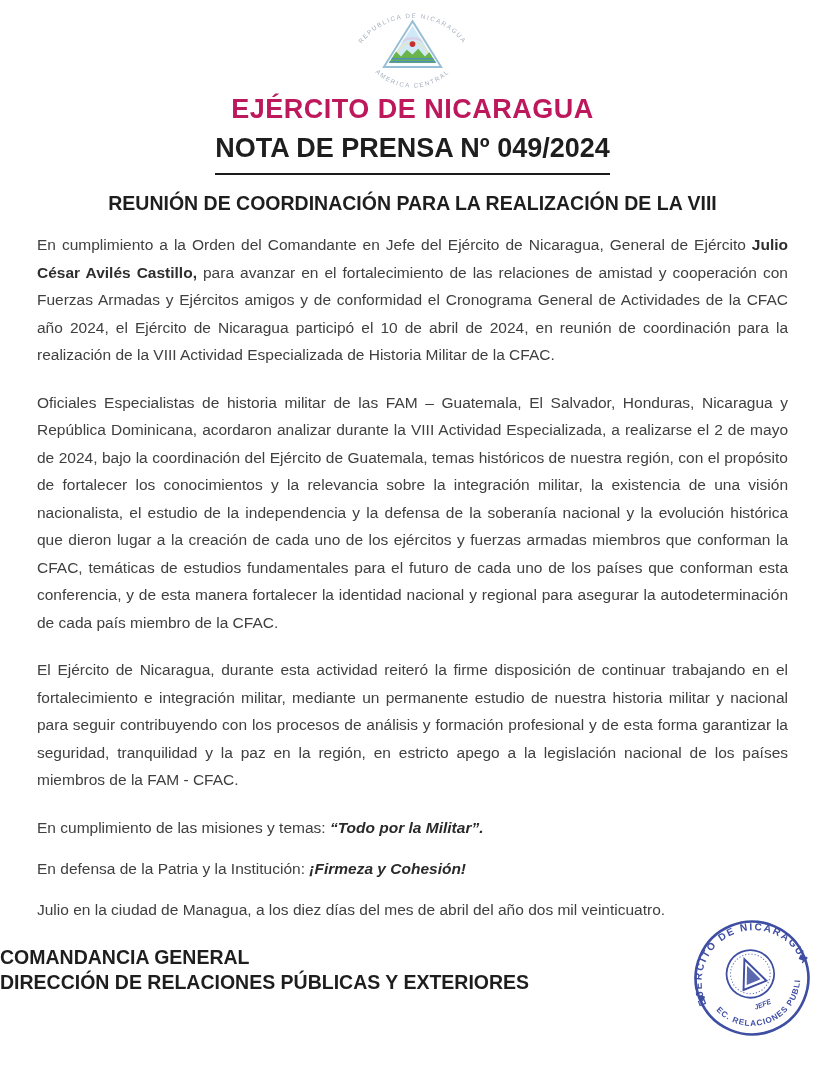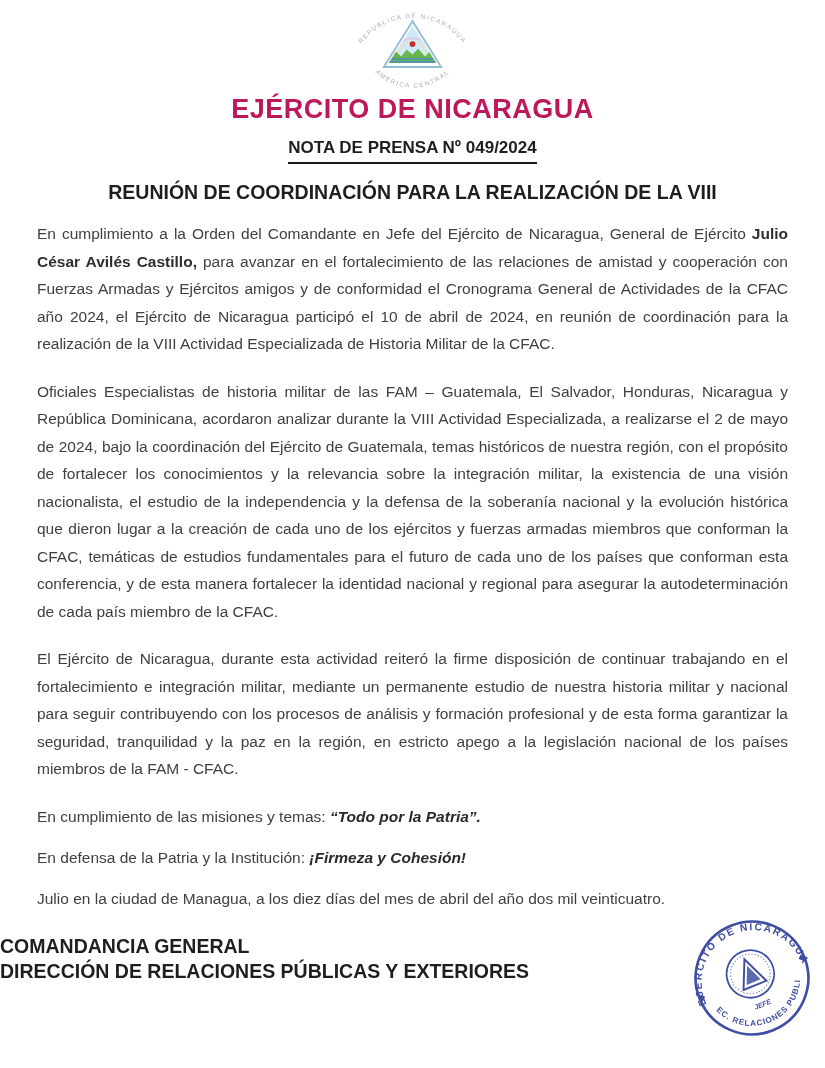--- a/index.html
+++ b/index.html
@@ -14,22 +14,22 @@
   .crest-wrap{ text-align:center; padding-top:2px; height:90px; }
   .page-title{
     margin-top:2px;
     text-align:center;
     font-size:27px; font-weight:bold; letter-spacing:.5px;
     color:#be185d; line-height:30px;
   }
   .press-note{ margin-top:12px; text-align:center; line-height:24px; }
   .press-note span{
     display:inline-block;
-    font-size:17px; font-weight:bold; color:#1e1e1e;
-    border-bottom:2.5px solid #1a1a1a; padding-bottom:2px;
+    font-size:27px; font-weight:bold; color:#1e1e1e;
+    border-bottom:2.5px solid #1a1a1a; padding-bottom:13px;
   }
   .headline{
     margin-top:16px; text-align:center;
     font-size:19.5px; font-weight:bold; color:#1e1e1e; line-height:25px;
   }
   .content{ margin:15px 37px 8px 37px; }
   .para{
     font-size:15.5px; line-height:27.5px;
     text-align:justify; margin:0 0 20px 0;
   }
@@ -99,21 +99,21 @@
     <div>REUNIÓN DE COORDINACIÓN PARA LA REALIZACIÓN DE LA VIII</div>
   </div>
 
   <div class="content">
     <p class="para"><span>En cumplimiento a la Orden del Comandante en Jefe del Ejército de Nicaragua, General de Ejército </span><b>Julio César Avilés Castillo,</b><span> para avanzar en el fortalecimiento de las relaciones de amistad y cooperación con Fuerzas Armadas y Ejércitos amigos y de conformidad el Cronograma General de Actividades de la CFAC año 2024, el Ejército de Nicaragua participó el 10 de abril de 2024, en reunión de coordinación para la realización de la VIII Actividad Especializada de Historia Militar de la CFAC.</span></p>
 
     <p class="para">Oficiales Especialistas de historia militar de las FAM – Guatemala, El Salvador, Honduras, Nicaragua y República Dominicana, acordaron analizar durante la VIII Actividad Especializada, a realizarse el 2 de mayo de 2024, bajo la coordinación del Ejército de Guatemala, temas históricos de nuestra región, con el propósito de fortalecer los conocimientos y la relevancia sobre la integración militar, la existencia de una visión nacionalista, el estudio de la independencia y la defensa de la soberanía nacional y la evolución histórica que dieron lugar a la creación de cada uno de los ejércitos y fuerzas armadas miembros que conforman la CFAC, temáticas de estudios fundamentales para el futuro de cada uno de los países que conforman esta conferencia, y de esta manera fortalecer la identidad nacional y regional para asegurar la autodeterminación de cada país miembro de la CFAC.</p>
 
     <p class="para">El Ejército de Nicaragua, durante esta actividad reiteró la firme disposición de continuar trabajando en el fortalecimiento e integración militar, mediante un permanente estudio de nuestra historia militar y nacional para seguir contribuyendo con los procesos de análisis y formación profesional y de esta forma garantizar la seguridad, tranquilidad y la paz en la región, en estricto apego a la legislación nacional de los países miembros de la FAM - CFAC.</p>
 
-    <p class="line"><span>En cumplimiento de las misiones y temas: </span><span class="motto">“Todo por la Patria”.</span></p>
+    <p class="line"><span>En cumplimiento de las misiones y temas: </span><span class="motto">“Todo por la Militar”.</span></p>
 
     <p class="line"><span>En defensa de la Patria y la Institución: </span><span class="motto">¡Firmeza y Cohesión!</span></p>
 
     <p class="line">Julio en la ciudad de Managua, a los diez días del mes de abril del año dos mil veinticuatro.</p>
   </div>
 
   <div class="footer">
     <div>COMANDANCIA GENERAL</div>
     <div>DIRECCIÓN DE RELACIONES PÚBLICAS Y EXTERIORES</div>
   </div>

